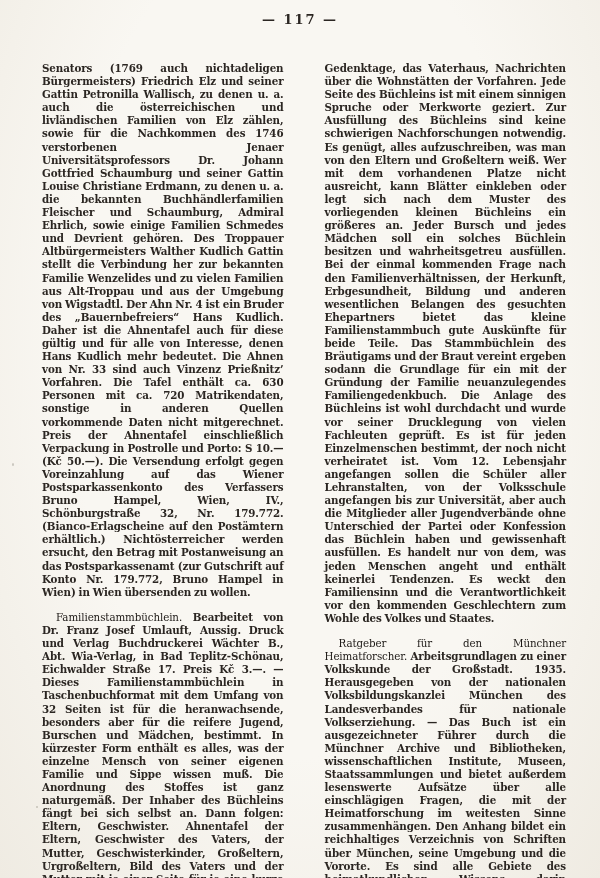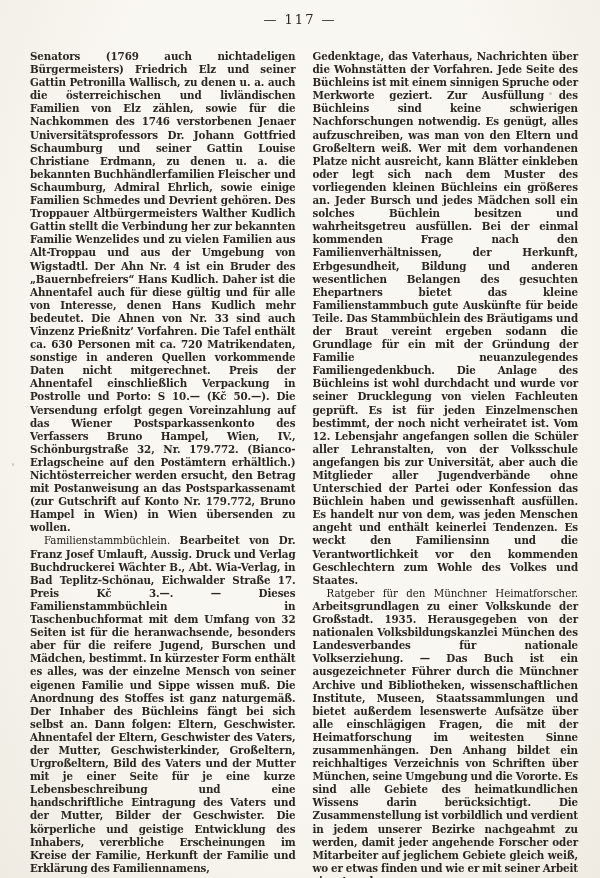--- a/index.html
+++ b/index.html
@@ -22,38 +22,38 @@
     font-family: "DejaVu Serif", "Liberation Serif", serif;
     color: #2b2622;
   }
   .page-number {
     position: absolute;
     top: 12px;
     left: 0;
     right: 0;
     text-align: center;
     font-size: 13px;
-    font-weight: normal;
+    font-weight: bold;
     letter-spacing: 2px;
     color: #2b2622;
   }
   .columns {
     position: absolute;
     top: 50px;
     left: 30px;
     width: 548px;
     display: flex;
     gap: 17px;
   }
   .column {
     width: 50%;
     min-width: 0;
   }
   p.para {
-    margin: 0;
+    margin: 12px;
     text-align: justify;
     font-size: 10.3px;
     line-height: 13.1px;
     font-weight: bold;
     letter-spacing: -0.1px;
     word-spacing: -0.6px;
     color: #2b2622;
   }
   p.para.indent {
     text-indent: 14px;

